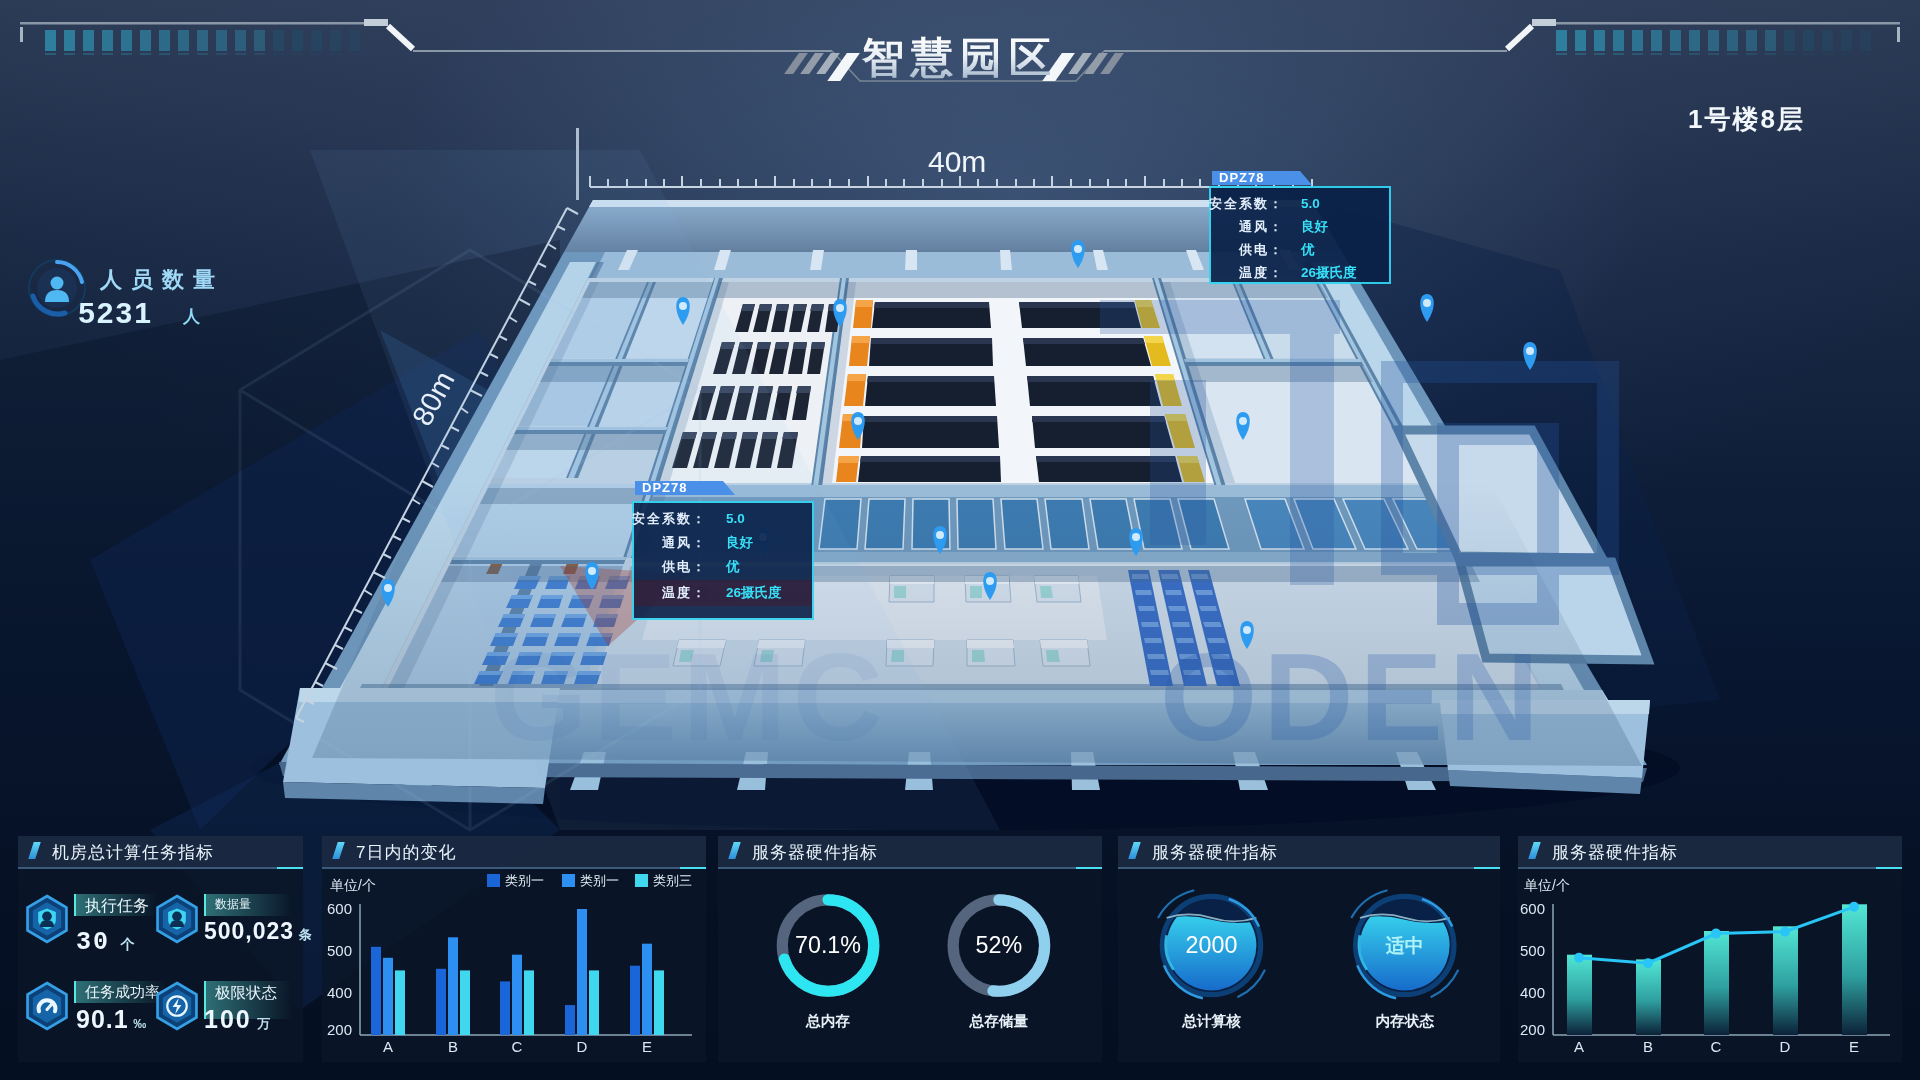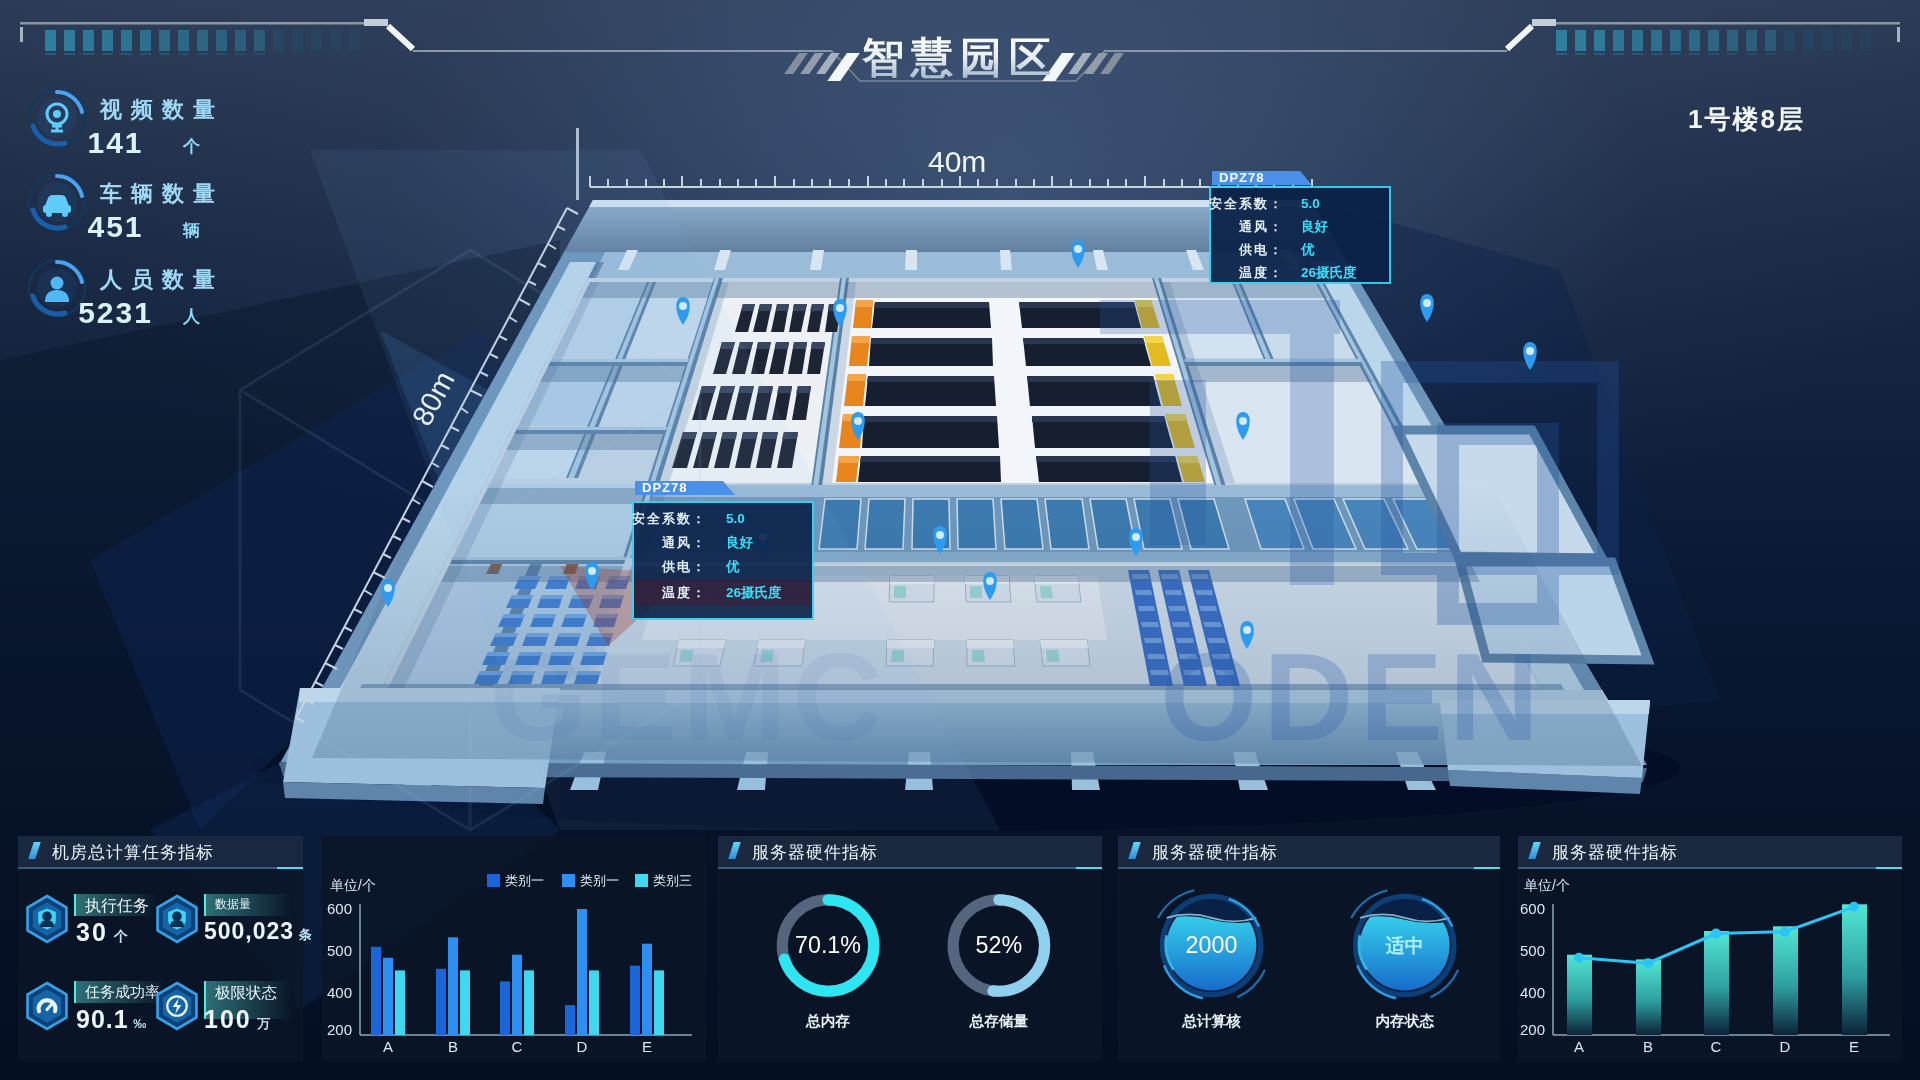--- a/index.html
+++ b/index.html
@@ -744,52 +744,21 @@
 <text x="707" y="571" font-size="13" font-weight="bold" fill="#e2eefc" letter-spacing="2" text-anchor="end">供电：</text>
 <rect x="634" y="580" width="178" height="26" fill="#3d1d33" opacity="0.6"></rect>
 <text x="707" y="597" font-size="13" font-weight="bold" fill="#e2eefc" letter-spacing="2" text-anchor="end">温度：</text>
 <text x="726" y="523" font-size="13.5" font-weight="bold" fill="#35e0f8">5.0</text>
 <text x="726" y="547" font-size="13.5" font-weight="bold" fill="#35e0f8">良好</text>
 <text x="726" y="571" font-size="13.5" font-weight="bold" fill="#35e0f8">优</text>
 <text x="726" y="597" font-size="13.5" font-weight="bold" fill="#35e0f8">26摄氏度</text>
 </g>
 </svg>
 
-<div class="stat" style="top:95px">
-
- <svg class="ic" width="64" height="64" viewBox="0 0 64 64">
-  <circle cx="32" cy="32" r="28" fill="none" stroke="#123a5c" stroke-width="2"></circle>
-  <path d="M 32 6 A 26 26 0 0 1 57 26" fill="none" stroke="#4aa3f0" stroke-width="4" stroke-linecap="round"></path>
-  <path d="M 8 40 A 26 26 0 0 0 40 57" fill="none" stroke="#1a5da8" stroke-width="5" stroke-linecap="round"></path>
-  <circle cx="32" cy="32" r="20" fill="rgba(40,130,220,0.10)"></circle>
-  <circle cx="32" cy="28" r="10" fill="none" stroke="#5ecbf8" stroke-width="3"></circle>
-  <circle cx="32" cy="28" r="4" fill="#5ecbf8"></circle>
-  <path d="M 27 40 L 37 40 M 32 38 L 32 44 M 26 45 L 38 45" stroke="#5ecbf8" stroke-width="3" fill="none"></path>
- </svg>
- <div class="lbl">视频数量</div>
- <div class="val">141</div>
- <div class="unit">个</div>
-</div>
-
-<div class="stat" style="top:179px">
-
- <svg class="ic" width="64" height="64" viewBox="0 0 64 64">
-  <circle cx="32" cy="32" r="28" fill="none" stroke="#123a5c" stroke-width="2"></circle>
-  <path d="M 32 6 A 26 26 0 0 1 57 26" fill="none" stroke="#4aa3f0" stroke-width="4" stroke-linecap="round"></path>
-  <path d="M 8 40 A 26 26 0 0 0 40 57" fill="none" stroke="#1a5da8" stroke-width="5" stroke-linecap="round"></path>
-  <circle cx="32" cy="32" r="20" fill="rgba(40,130,220,0.10)"></circle>
-  <path d="M 20 36 L 23 28 Q 24 25 28 25 L 36 25 Q 40 25 41 28 L 44 36 Z" fill="#5ecbf8"></path>
-  <rect x="18" y="35" width="28" height="8" rx="3" fill="#5ecbf8"></rect>
-  <circle cx="24" cy="44" r="3" fill="#5ecbf8"></circle>
-        <circle cx="40" cy="44" r="3" fill="#5ecbf8"></circle>
- </svg>
- <div class="lbl">车辆数量</div>
- <div class="val">451</div>
- <div class="unit">辆</div>
-</div>
+
 
 <div class="stat" style="top:265px">
 
  <svg class="ic" width="64" height="64" viewBox="0 0 64 64">
   <circle cx="32" cy="32" r="28" fill="none" stroke="#123a5c" stroke-width="2"></circle>
   <path d="M 32 6 A 26 26 0 0 1 57 26" fill="none" stroke="#4aa3f0" stroke-width="4" stroke-linecap="round"></path>
   <path d="M 8 40 A 26 26 0 0 0 40 57" fill="none" stroke="#1a5da8" stroke-width="5" stroke-linecap="round"></path>
   <circle cx="32" cy="32" r="20" fill="rgba(40,130,220,0.10)"></circle>
   <circle cx="32" cy="27" r="6.5" fill="#4fb8f2"></circle>
   <path d="M 20 46 Q 20 34 32 34 Q 44 34 44 46 Z" fill="#4fb8f2"></path>
@@ -809,21 +778,21 @@
  <svg class="abs" style="left:6px;top:58px" width="46" height="50" viewBox="-26 -28 52 56">
  <polygon points="0,-26 22,-13 22,13 0,26 -22,13 -22,-13" fill="#0d4076" stroke="#36a0e6" stroke-width="3"></polygon>
  <polygon points="0,-19 16,-9.5 16,9.5 0,19 -16,9.5 -16,-9.5" fill="#176bb0" opacity="0.85"></polygon>
  <path d="M 0 -12 L 10 -8 L 10 2 Q 10 8 0 12 Q -10 8 -10 2 L -10 -8 Z" fill="#3fd4f2"></path>
         <circle cx="0" cy="-3" r="5.5" fill="#0a3056"></circle>
         <path d="M -8 9 Q -8 1 0 1 Q 8 1 8 9 Z" fill="#0a3056"></path>
 </svg>
  <div class="abs" style="left:56px;top:58px;width:80px;height:22px;background:linear-gradient(90deg,#2e6f75,rgba(20,50,70,0));border-left:2px solid #57e8e0">
         <span style="display:block;padding:2px 0 0 9px;color:#e8f4fa;font-size:16px;">执行任务</span>
       </div>
- <div class="abs" style="left:58px;top:82px;color:#eef7ff;font-size:25px;font-weight:bold;letter-spacing:2px;">30<span style="font-size:14px;color:#bfe2f2"> 个</span></div>
+ <div class="abs" style="left:58px;top:92px;color:#eef7ff;font-size:25px;font-weight:bold;letter-spacing:2px;font-family:Liberation Mono, monospace;">30<span style="font-size:14px;color:#bfe2f2"> 个</span></div>
 
  <svg class="abs" style="left:136px;top:58px" width="46" height="50" viewBox="-26 -28 52 56">
  <polygon points="0,-26 22,-13 22,13 0,26 -22,13 -22,-13" fill="#0d4076" stroke="#36a0e6" stroke-width="3"></polygon>
  <polygon points="0,-19 16,-9.5 16,9.5 0,19 -16,9.5 -16,-9.5" fill="#176bb0" opacity="0.85"></polygon>
  <path d="M 0 -12 L 10 -8 L 10 2 Q 10 8 0 12 Q -10 8 -10 2 L -10 -8 Z" fill="#3fd4f2"></path>
         <circle cx="0" cy="-3" r="5.5" fill="#0a3056"></circle>
         <path d="M -8 9 Q -8 1 0 1 Q 8 1 8 9 Z" fill="#0a3056"></path>
 </svg>
  <div class="abs" style="left:186px;top:58px;width:86px;height:22px;background:linear-gradient(90deg,#2e6f75,rgba(20,50,70,0));border-left:2px solid #57e8e0">
         <span style="display:block;padding:2px 0 0 9px;color:#e8f4fa;font-size:12px;">数据量</span>
@@ -847,20 +816,25 @@
  <circle cx="0" cy="0" r="11" fill="none" stroke="#eaf6ff" stroke-width="2.5"></circle>
         <path d="M 2 -9 L -5 1 L 0 1 L -2 9 L 5 -1 L 0 -1 Z" fill="#eaf6ff"></path>
 </svg>
  <div class="abs" style="left:186px;top:145px;width:86px;height:38px;background:linear-gradient(90deg,#2e6f75,rgba(20,50,70,0));border-left:2px solid #57e8e0">
         <span style="display:block;padding:2px 0 0 9px;color:#e8f4fa;font-size:15.5px;">极限状态</span>
       </div>
  <div class="abs" style="left:186px;top:169px;color:#eef7ff;font-size:25px;font-weight:bold;letter-spacing:2px;">100<span style="font-size:13px;color:#bfe2f2"> 万</span></div>
 </div>
 
 <div class="panel" style="left:322px;width:384px">
+ <div class="phead">
+        <span class="slash"></span>
+        <span class="t">7日内的变化</span>
+        <span class="tick"></span>
+      </div>
  <svg class="abs" style="left:0;top:31px" width="384" height="195" viewBox="0 31 384 195">
 
   <g font-size="13" fill="#e4eef6">
    <rect x="165" y="38" width="13" height="13" fill="#1a66d8"></rect>
           <text x="183" y="49">类别一</text>
    <rect x="240" y="38" width="13" height="13" fill="#2e8ff2"></rect>
           <text x="258" y="49">类别一</text>
    <rect x="313" y="38" width="13" height="13" fill="#3fd8ee"></rect>
           <text x="331" y="49">类别三</text>
   </g>

